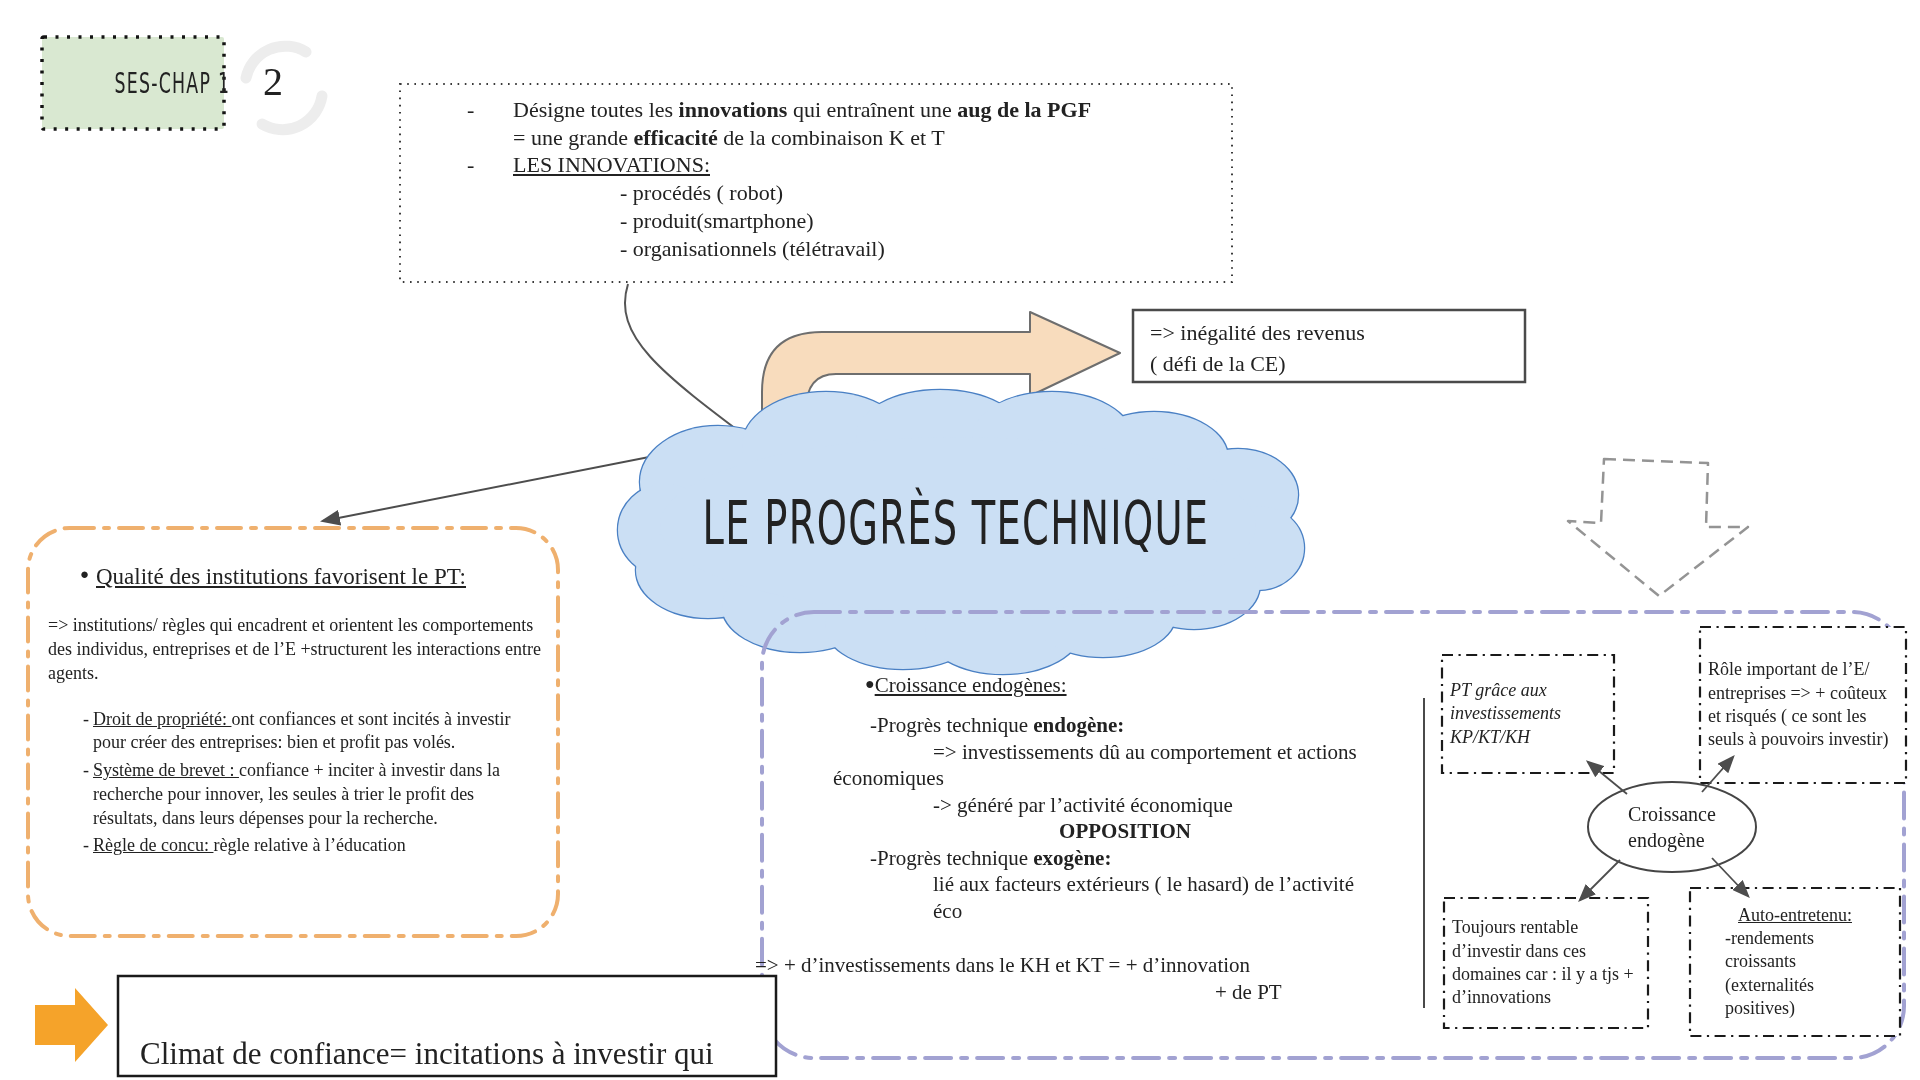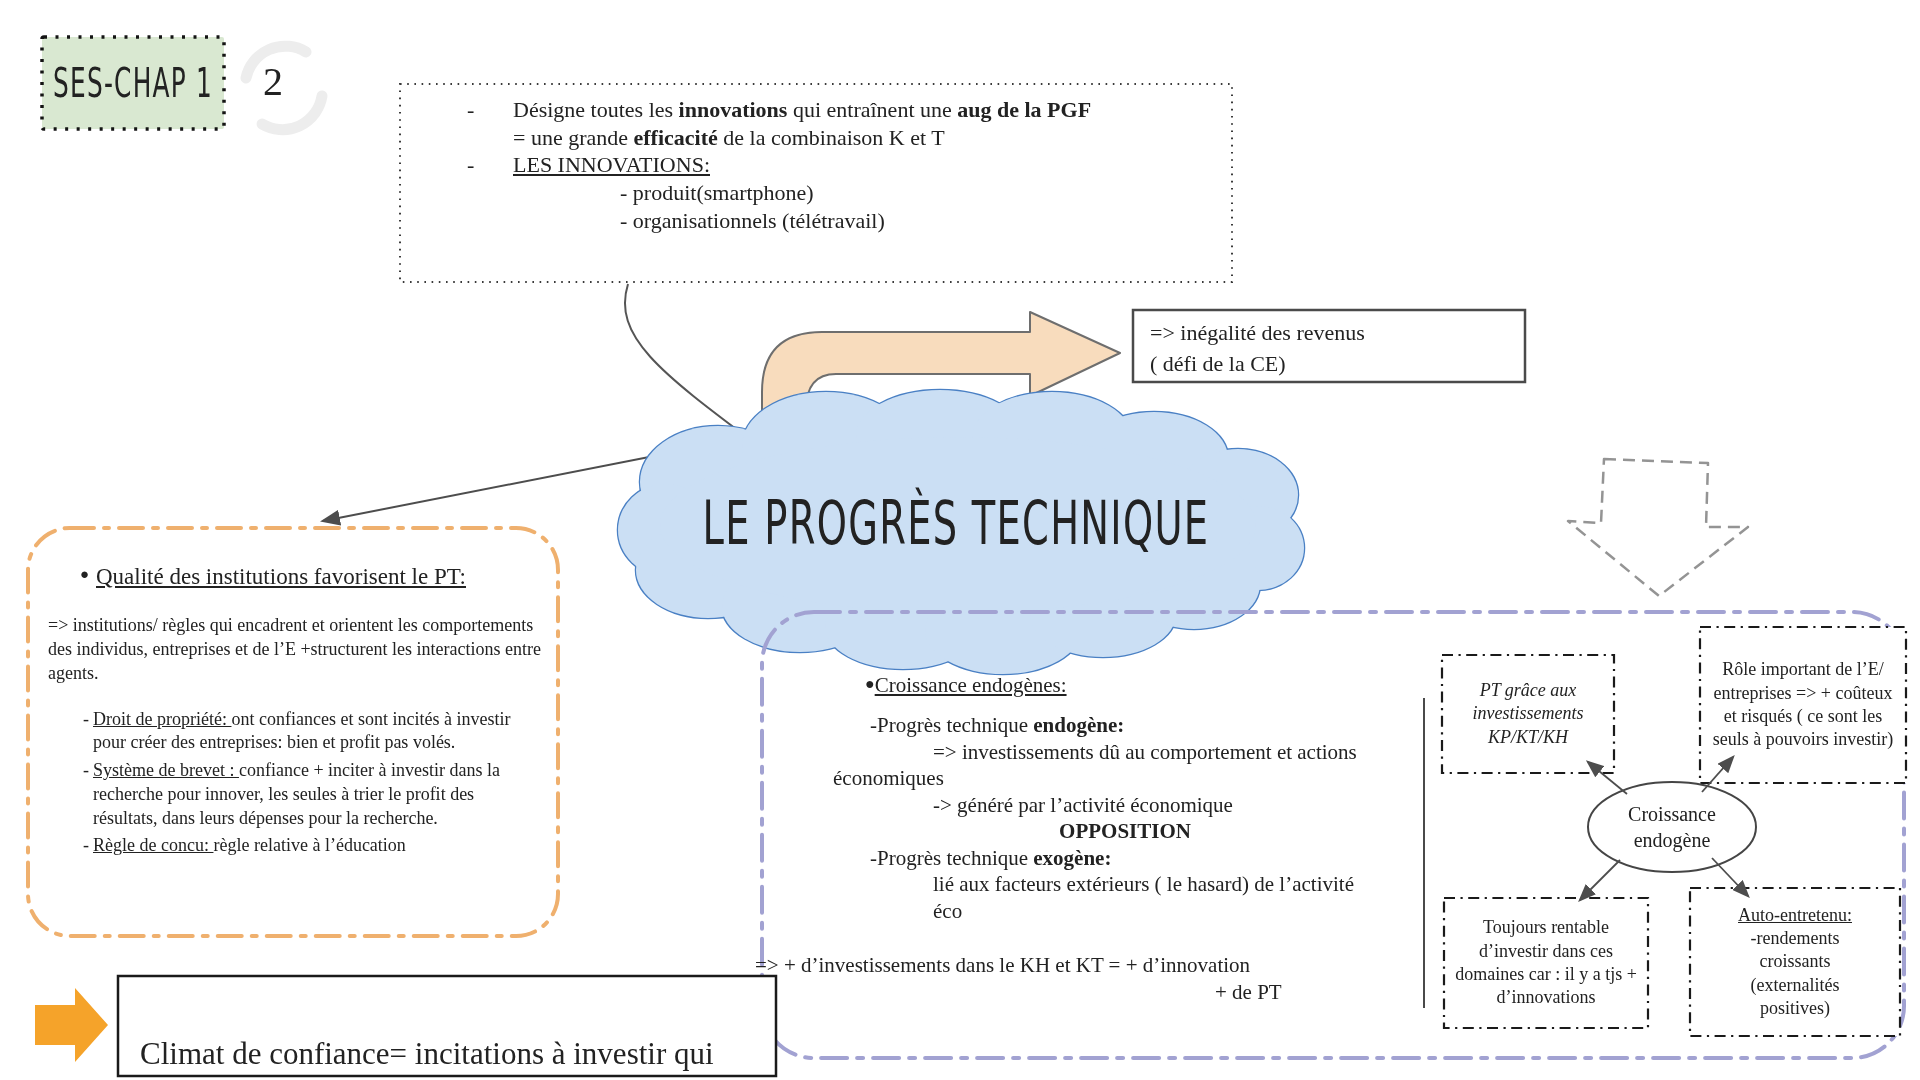--- a/index.html
+++ b/index.html
@@ -15,21 +15,21 @@
   
   .defbox{left:455px;top:96px;width:780px;font-size:22px;}
   .defbox .dash{flex:0 0 58px;padding-left:12px;box-sizing:border-box;}
   .defbox .sub{padding-left:165px;}
   
   .ineq{left:1150px;top:318px;width:360px;font-size:22px;line-height:1.4;}
   
   .cloudtitle{left:560px;top:488px;width:680px;font-size:60px;letter-spacing:2px;}
   .cloudtitle .hand{transform:scaleX(0.64);transform-origin:center;}
   
-  .chap{left:42px;top:37px;width:182px;height:92px;display:flex;align-items:center;justify-content:center;font-size:40px;}
+  .chap{left:42px;top:37px;width:182px;height:92px;display:flex;align-items:center;justify-content:center;font-size:28px;padding-left:39px;}
   .chap .hand{transform:scaleX(0.62);transform-origin:center;letter-spacing:2px;}
   .pagenum{left:238px;top:58px;width:70px;text-align:center;font-size:40px;}
   
   .inst{left:48px;top:562px;width:502px;font-size:18px;line-height:1.32;}
   .inst .bullet{flex:0 0 48px;padding-left:32px;box-sizing:border-box;font-size:15px;padding-top:3px;}
   .inst .ititle{font-size:23px;}
   .inst .intro{margin-top:22px;}
   .inst .item{margin-top:2px;}
   .inst .item .dash{flex:0 0 45px;padding-left:35px;box-sizing:border-box;}
   .inst .item .body{width:420px;}
@@ -40,21 +40,21 @@
   .endo{left:755px;top:672px;width:660px;font-size:21px;line-height:1.26;}
   .endo .bullet{flex:0 0 55px;padding-left:110px;box-sizing:border-box;font-size:16px;padding-top:2px;}
   .endo .dash{flex:0 0 63px;padding-left:115px;box-sizing:border-box;}
   .endo .ind-a{padding-left:178px;}
   .endo .ind-b{padding-left:78px;}
   .endo .opp{margin-left:90px;width:560px;text-align:center;font-weight:bold;}
   .endo .concl2{padding-left:460px;}
   .endo .gap1{height:14px;}
   .endo .gap2{height:28px;}
   
-  .cbox{display:flex;align-items:center;justify-content:center;text-align:center;font-size:18px;line-height:1.3;box-sizing:border-box;padding:4px 8px;}
+  .cbox{display:flex;align-items:center;justify-content:center;text-align:left;font-size:18px;line-height:1.3;box-sizing:border-box;padding:4px 8px;}
   .inv{left:1442px;top:655px;width:172px;height:118px;font-style:italic;}
   .role{left:1700px;top:627px;width:206px;height:156px;}
   .ell{left:1588px;top:788px;width:168px;height:78px;font-size:20px;}
   .prof{left:1444px;top:898px;width:204px;height:130px;}
   .selfb{left:1690px;top:888px;width:210px;height:148px;flex-direction:column;}
   .selfb .rest{width:140px;}
 </style>
 </head>
 <body>
 
@@ -141,20 +141,21 @@
       <div class="dash">-</div>
       <div>
         <span>Désigne toutes les </span><span class="b">innovations</span><span> qui entraînent une </span><span class="b">aug de la PGF</span><br>
         <span>= une grande </span><span class="b">efficacité</span><span> de la combinaison K et T</span>
       </div>
     </div>
     <div class="row">
       <div class="dash">-</div>
       <div class="u">LES INNOVATIONS:</div>
     </div>
+    <div class="sub">- procédés ( robot)</div>
     <div class="sub">- produit(smartphone)</div>
     <div class="sub">- organisationnels (télétravail)</div>
   </div>
 
   <div class="abs ineq">
     <div>=&gt; inégalité des revenus</div>
     <div>( défi de la CE)</div>
   </div>
 
   <div class="abs cloudtitle">

